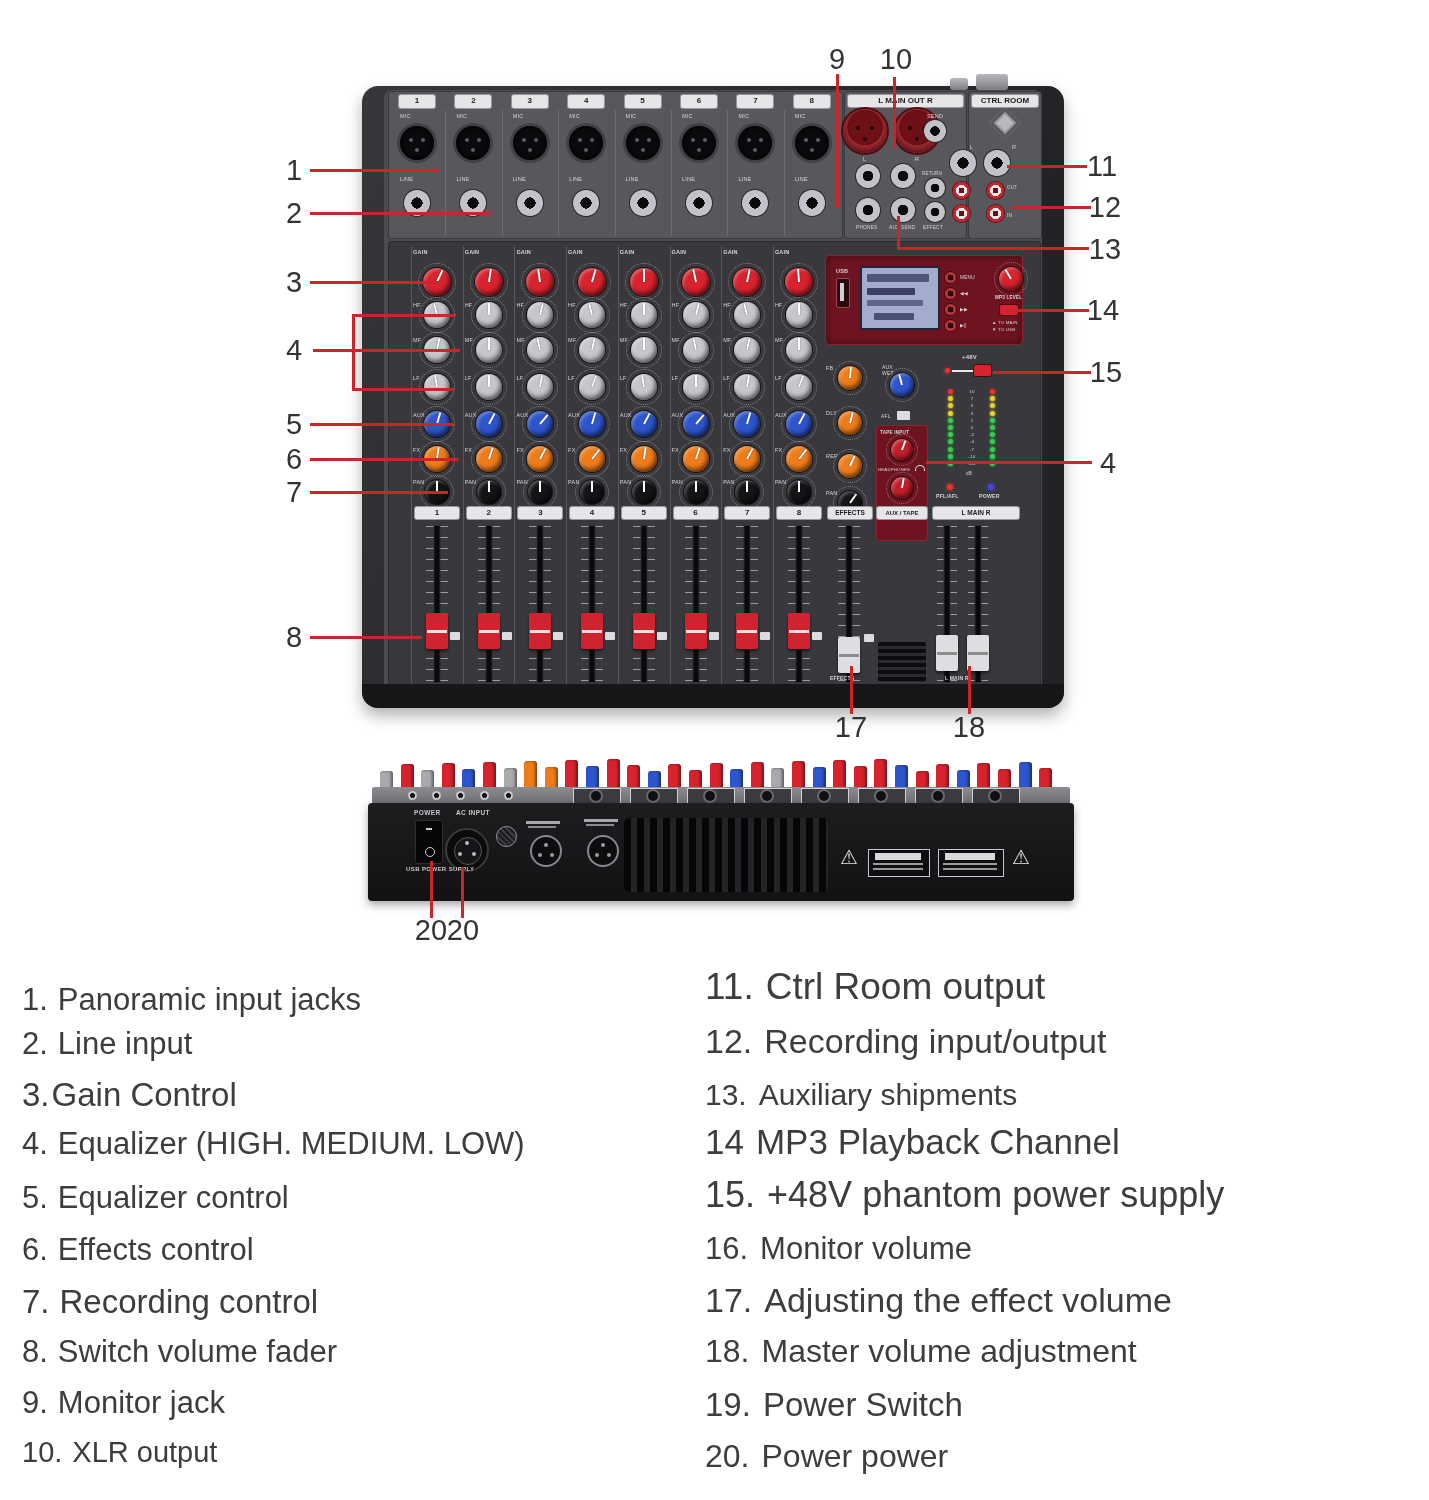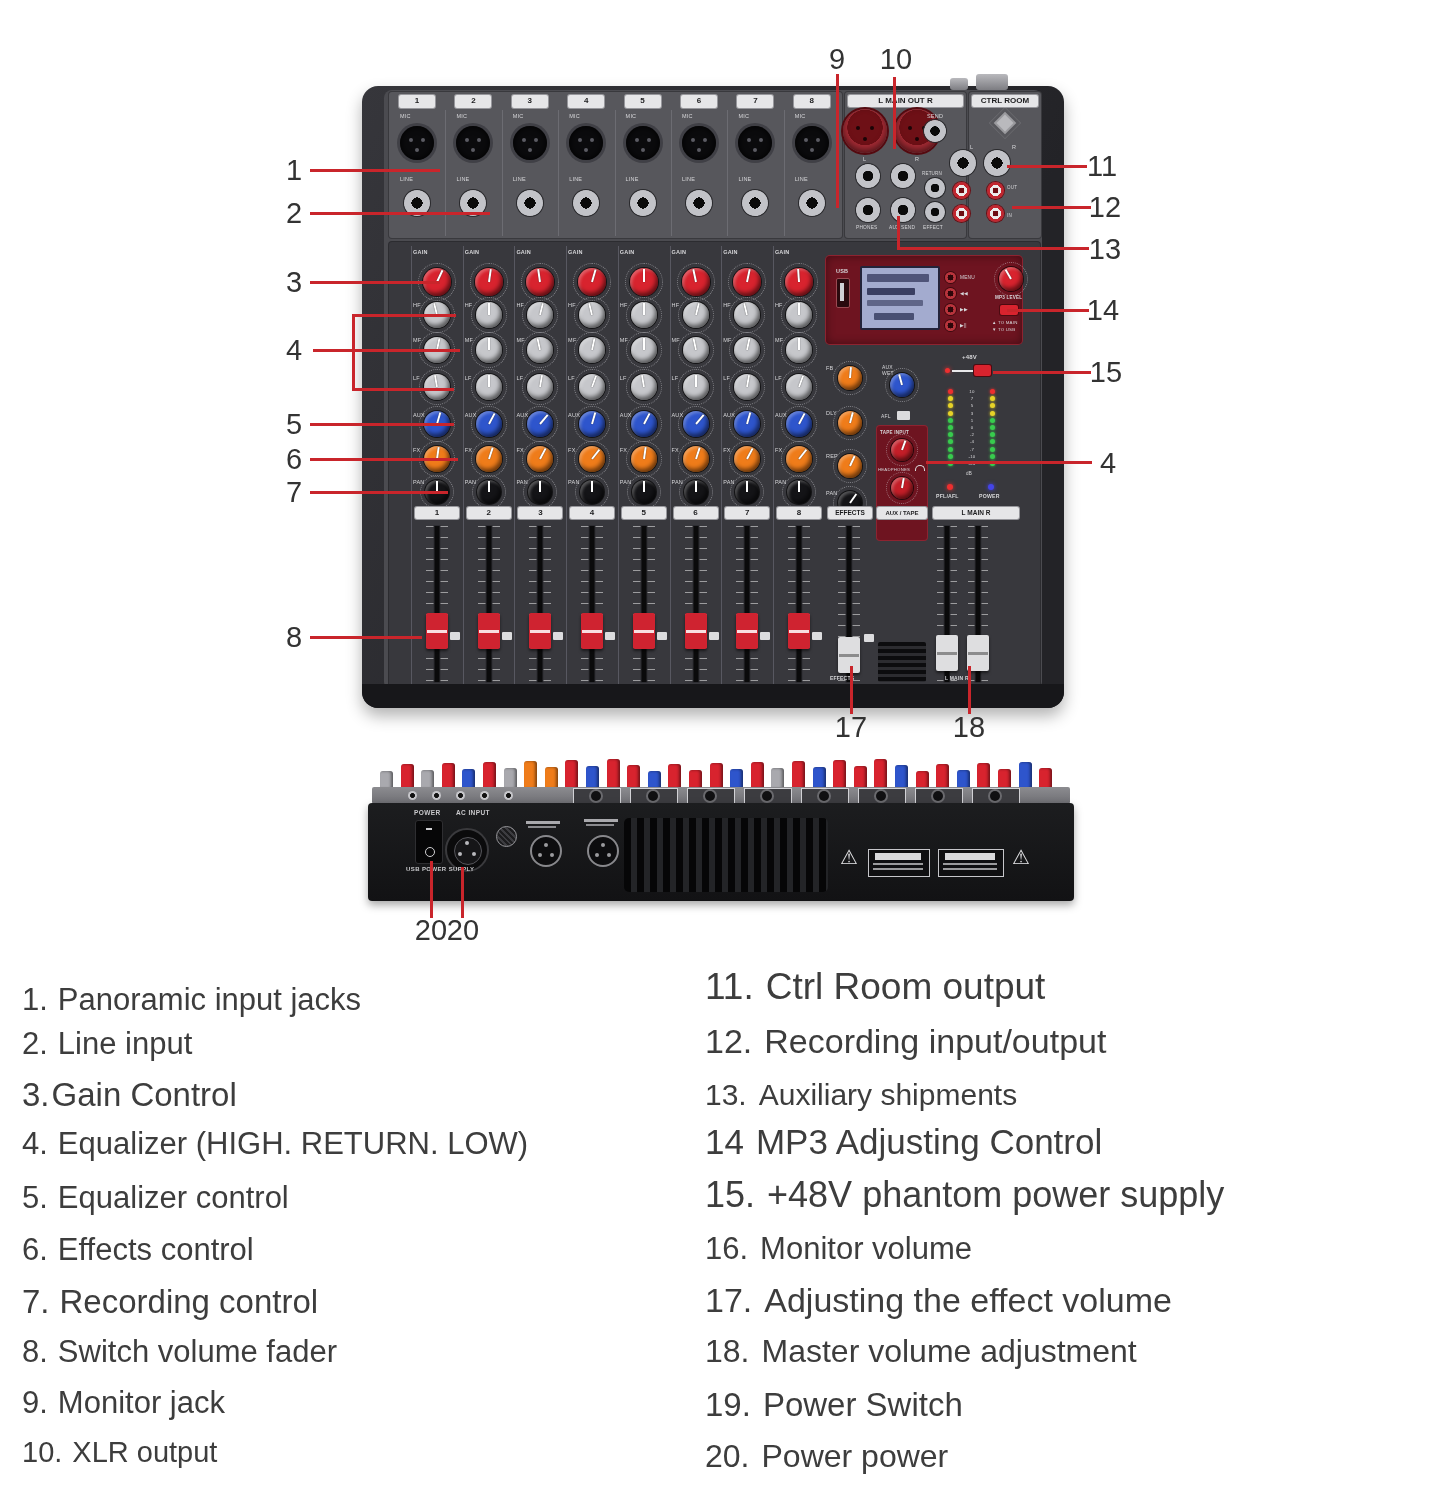--- a/index.html
+++ b/index.html
@@ -743,33 +743,33 @@
       <div style="position: absolute; left: 926px; top: 461px; width: 166px; height: 3px; background: rgb(201, 37, 43);"></div>
       <div style="position: absolute; left: 850px; top: 666px; width: 3px; height: 48px; background: rgb(201, 37, 43);"></div>
       <div style="position: absolute; left: 968px; top: 666px; width: 3px; height: 48px; background: rgb(201, 37, 43);"></div>
       <div style="position: absolute; left: 430px; top: 861px; width: 3px; height: 57px; background: rgb(201, 37, 43);"></div>
       <div style="position: absolute; left: 461px; top: 867px; width: 3px; height: 51px; background: rgb(201, 37, 43);"></div>
     </div>
   <div id="legendL">
       <div class="leg" style="position: absolute; left: 22px; top: 982px; font-size: 31px;"><span style="margin-right: 10px;">1.</span><span>Panoramic input jacks</span></div>
       <div class="leg" style="position: absolute; left: 22px; top: 1026px; font-size: 31px;"><span style="margin-right: 10px;">2.</span><span>Line input</span></div>
       <div class="leg" style="position: absolute; left: 22px; top: 1076px; font-size: 33px;"><span style="margin-right: 2px;">3.</span><span>Gain Control</span></div>
-      <div class="leg" style="position: absolute; left: 22px; top: 1126px; font-size: 31px;"><span style="margin-right: 10px;">4.</span><span>Equalizer (HIGH. RETURN. LOW)</span></div>
+      <div class="leg" style="position: absolute; left: 22px; top: 1126px; font-size: 31px;"><span style="margin-right: 10px;">4.</span><span>Equalizer (HIGH. MEDIUM. LOW)</span></div>
       <div class="leg" style="position: absolute; left: 22px; top: 1180px; font-size: 31px;"><span style="margin-right: 10px;">5.</span><span>Equalizer control</span></div>
       <div class="leg" style="position: absolute; left: 22px; top: 1232px; font-size: 31px;"><span style="margin-right: 10px;">6.</span><span>Effects control</span></div>
       <div class="leg" style="position: absolute; left: 22px; top: 1283px; font-size: 33px;"><span style="margin-right: 10px;">7.</span><span>Recording control</span></div>
       <div class="leg" style="position: absolute; left: 22px; top: 1334px; font-size: 31px;"><span style="margin-right: 10px;">8.</span><span>Switch volume fader</span></div>
       <div class="leg" style="position: absolute; left: 22px; top: 1385px; font-size: 31px;"><span style="margin-right: 10px;">9.</span><span>Monitor jack</span></div>
       <div class="leg" style="position: absolute; left: 22px; top: 1436px; font-size: 29px;"><span style="margin-right: 10px;">10.</span><span>XLR output</span></div>
     </div>
   <div id="legendR">
       <div class="leg" style="position: absolute; left: 705px; top: 966px; font-size: 37px;"><span style="margin-right: 12px;">11.</span><span>Ctrl Room output</span></div>
       <div class="leg" style="position: absolute; left: 705px; top: 1022px; font-size: 34px;"><span style="margin-right: 12px;">12.</span><span>Recording input/output</span></div>
       <div class="leg" style="position: absolute; left: 705px; top: 1078px; font-size: 30px;"><span style="margin-right: 12px;">13.</span><span>Auxiliary shipments</span></div>
-      <div class="leg" style="position: absolute; left: 705px; top: 1122px; font-size: 35px;"><span style="margin-right: 12px;">14</span><span>MP3 Adjusting Control</span></div>
+      <div class="leg" style="position: absolute; left: 705px; top: 1122px; font-size: 35px;"><span style="margin-right: 12px;">14</span><span>MP3 Playback Channel</span></div>
       <div class="leg" style="position: absolute; left: 705px; top: 1174px; font-size: 36px;"><span style="margin-right: 12px;">15.</span><span>+48V phantom power supply</span></div>
       <div class="leg" style="position: absolute; left: 705px; top: 1231px; font-size: 31px;"><span style="margin-right: 12px;">16.</span><span>Monitor volume</span></div>
       <div class="leg" style="position: absolute; left: 705px; top: 1281px; font-size: 34px;"><span style="margin-right: 12px;">17.</span><span>Adjusting the effect volume</span></div>
       <div class="leg" style="position: absolute; left: 705px; top: 1333px; font-size: 32px;"><span style="margin-right: 12px;">18.</span><span>Master volume adjustment</span></div>
       <div class="leg" style="position: absolute; left: 705px; top: 1386px; font-size: 33px;"><span style="margin-right: 12px;">19.</span><span>Power Switch</span></div>
       <div class="leg" style="position: absolute; left: 705px; top: 1438px; font-size: 32px;"><span style="margin-right: 12px;">20.</span><span>Power power</span></div>
     </div>
 </div>
 
 </body></html>

